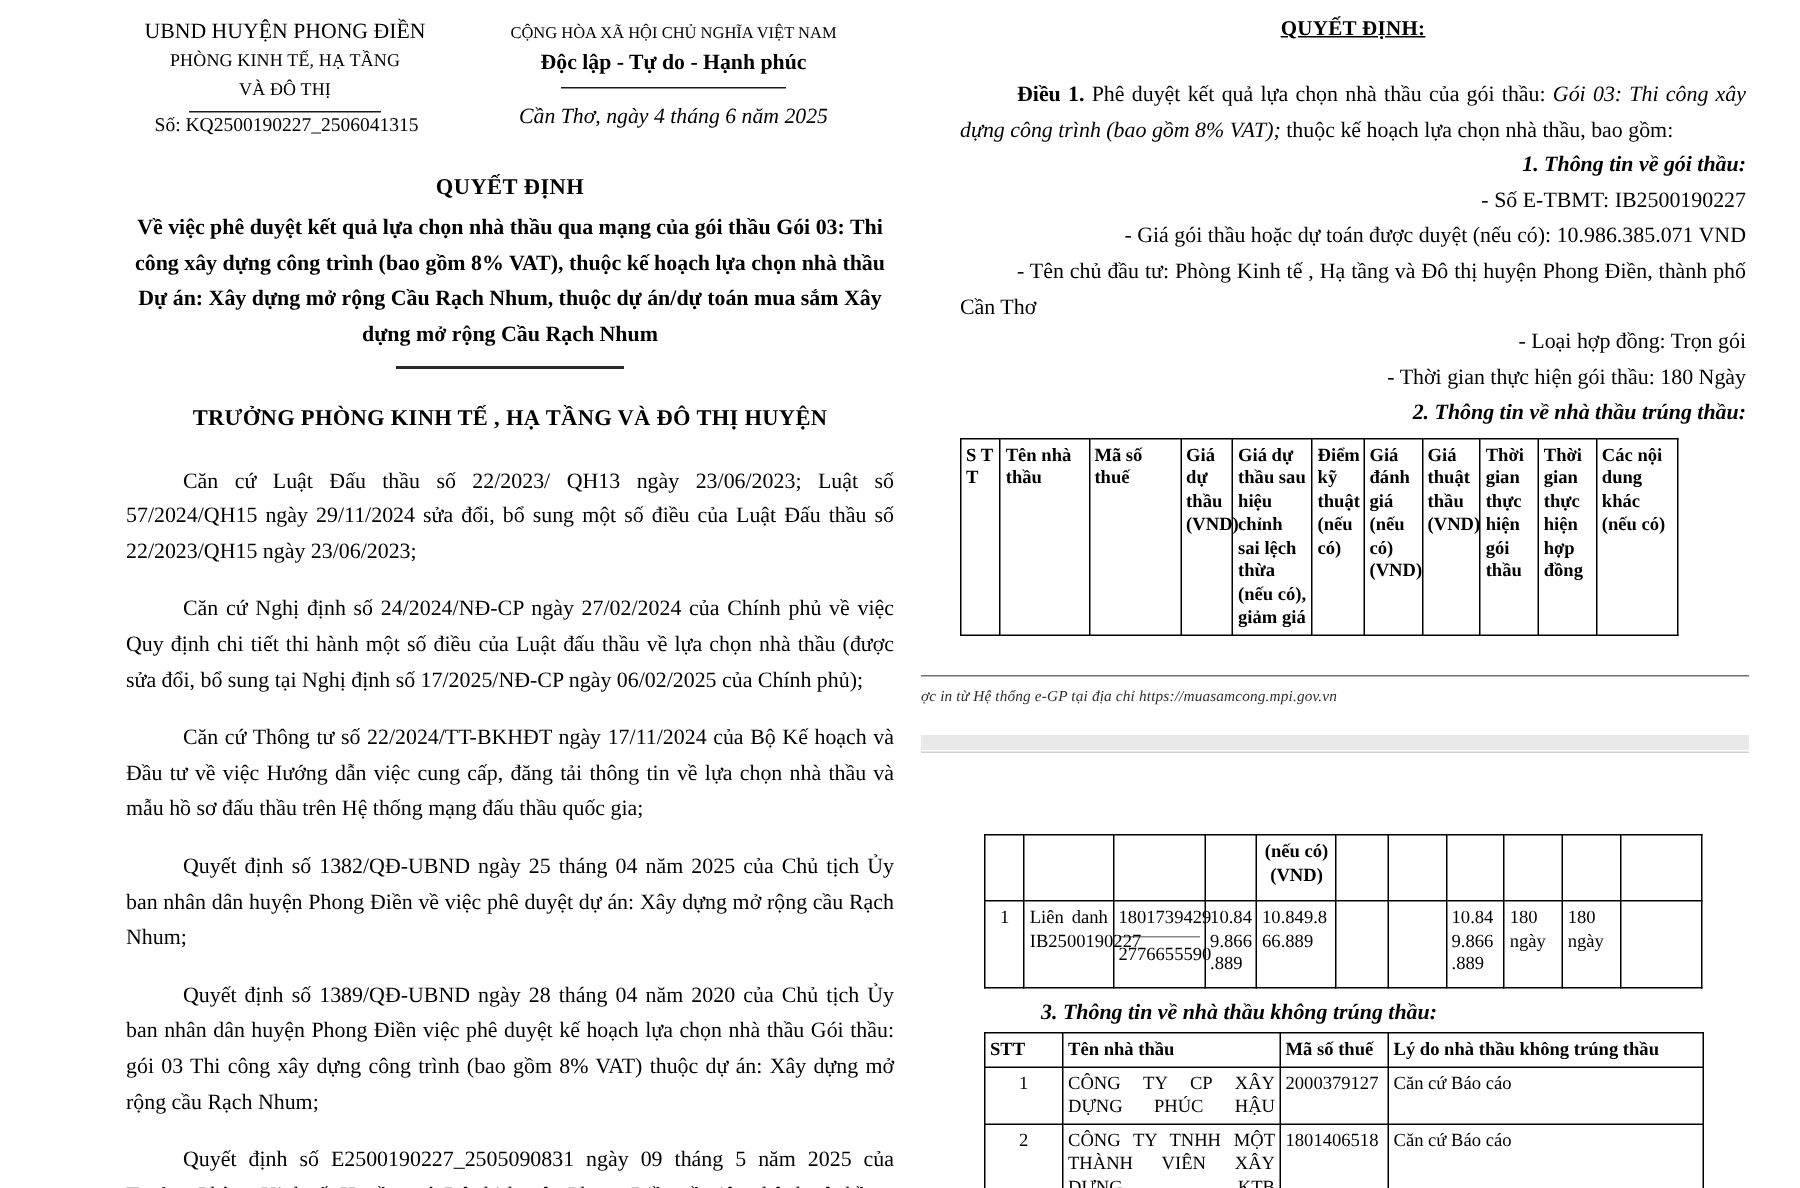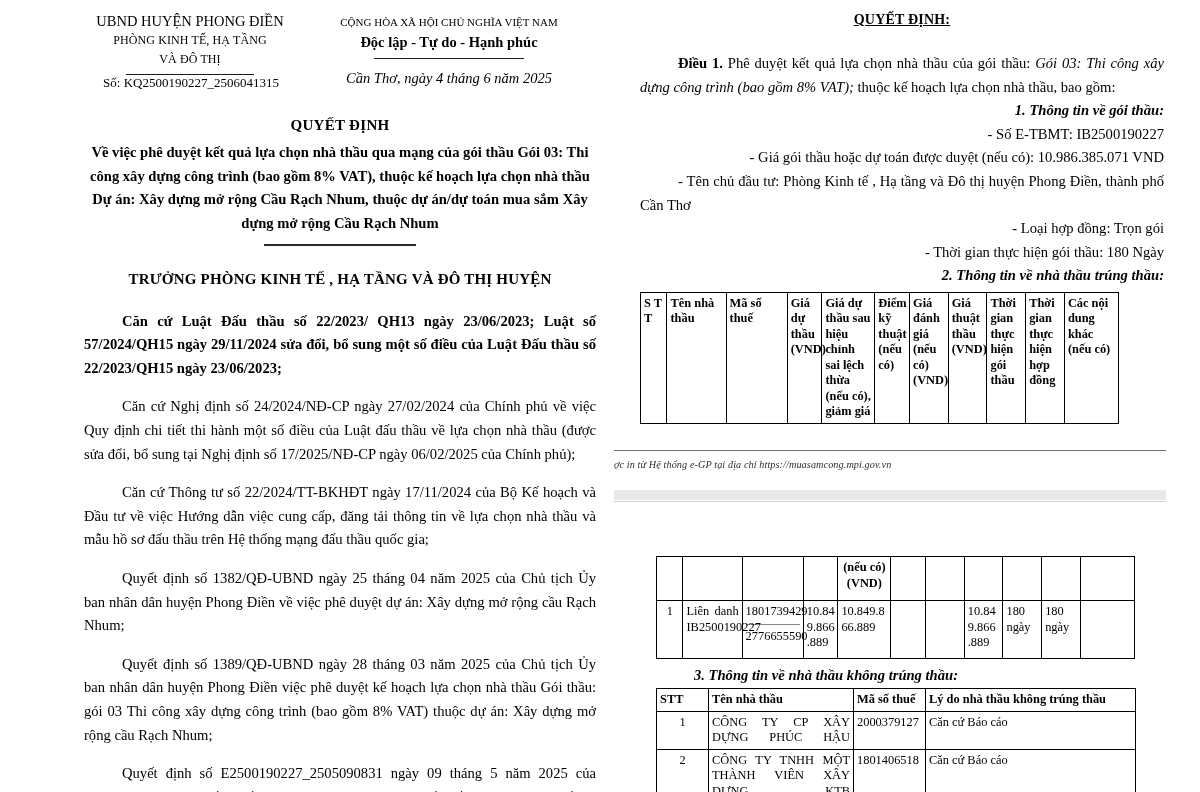--- a/index.html
+++ b/index.html
@@ -114,21 +114,21 @@
   }
 
   
   .para {
     font-size: 14.6px;
     line-height: 23.6px;
     text-align: justify;
     text-indent: 38px;
     margin-top: 15px;
   }
-  .para.first { margin-top: 22px; font-weight: bold; }
+  .para.first { margin-top: 22px; }
 
   
   .r-title {
     text-align: center;
     font-weight: bold;
     font-size: 14px;
     letter-spacing: .2px;
     text-decoration: underline;
   }
   .r-para {
@@ -273,21 +273,21 @@
     <div class="title-sub">Về việc phê duyệt kết quả lựa chọn nhà thầu qua mạng của gói thầu Gói 03: Thi công xây dựng công trình (bao gồm 8% VAT), thuộc kế hoạch lựa chọn nhà thầu Dự án: Xây dựng mở rộng Cầu Rạch Nhum, thuộc dự án/dự toán mua sắm Xây dựng mở rộng Cầu Rạch Nhum</div>
     <div class="rule-title"></div>
   </div>
 
   <div class="signer">TRƯỞNG PHÒNG KINH TẾ , HẠ TẦNG VÀ ĐÔ THỊ HUYỆN</div>
 
   <div class="para first">Căn cứ Luật Đấu thầu số 22/2023/ QH13 ngày 23/06/2023; Luật số 57/2024/QH15 ngày 29/11/2024 sửa đổi, bổ sung một số điều của Luật Đấu thầu số 22/2023/QH15 ngày 23/06/2023;</div>
   <div class="para">Căn cứ Nghị định số 24/2024/NĐ-CP ngày 27/02/2024 của Chính phủ về việc Quy định chi tiết thi hành một số điều của Luật đấu thầu về lựa chọn nhà thầu (được sửa đổi, bổ sung tại Nghị định số 17/2025/NĐ-CP ngày 06/02/2025 của Chính phủ);</div>
   <div class="para">Căn cứ Thông tư số 22/2024/TT-BKHĐT ngày 17/11/2024 của Bộ Kế hoạch và Đầu tư về việc Hướng dẫn việc cung cấp, đăng tải thông tin về lựa chọn nhà thầu và mẫu hồ sơ đấu thầu trên Hệ thống mạng đấu thầu quốc gia;</div>
   <div class="para">Quyết định số 1382/QĐ-UBND ngày 25 tháng 04 năm 2025 của Chủ tịch Ủy ban nhân dân huyện Phong Điền về việc phê duyệt dự án: Xây dựng mở rộng cầu Rạch Nhum;</div>
-  <div class="para">Quyết định số 1389/QĐ-UBND ngày 28 tháng 03 năm 2025 của Chủ tịch Ủy ban nhân dân huyện Phong Điền việc phê duyệt kế hoạch lựa chọn nhà thầu Gói thầu: gói 03 Thi công xây dựng công trình (bao gồm 8% VAT) thuộc dự án: Xây dựng mở rộng cầu Rạch Nhum;</div>
+  <div class="para">Quyết định số 1389/QĐ-UBND ngày 28 tháng 04 năm 2020 của Chủ tịch Ủy ban nhân dân huyện Phong Điền việc phê duyệt kế hoạch lựa chọn nhà thầu Gói thầu: gói 03 Thi công xây dựng công trình (bao gồm 8% VAT) thuộc dự án: Xây dựng mở rộng cầu Rạch Nhum;</div>
   <div class="para">Quyết định số E2500190227_2505090831 ngày 09 tháng 5 năm 2025 của Trưởng Phòng Kinh tế, Hạ tầng và Đô thị huyện Phong Điền về việc phê duyệt hồ sơ mời thầu qua mạng gói thầu: gói 03 Thi công xây dựng công trình (bao gồm 8% VAT) thuộc dự án: Xây dựng mở rộng cầu Rạch Nhum;</div>
 
 </div>
 
 <div class="page-right">
 
   <div class="r-title">QUYẾT ĐỊNH:</div>
 
   <div class="r-para">
     <b>Điều 1.</b><span> Phê duyệt kết quả lựa chọn nhà thầu của gói thầu: </span><i>Gói 03: Thi công xây dựng công trình (bao gồm 8% VAT);</i><span> thuộc kế hoạch lựa chọn nhà thầu, bao gồm:</span>

